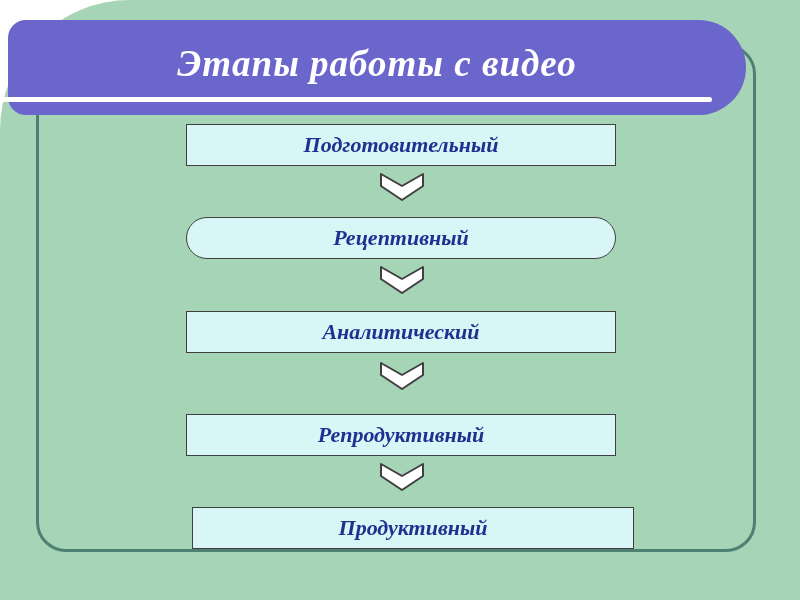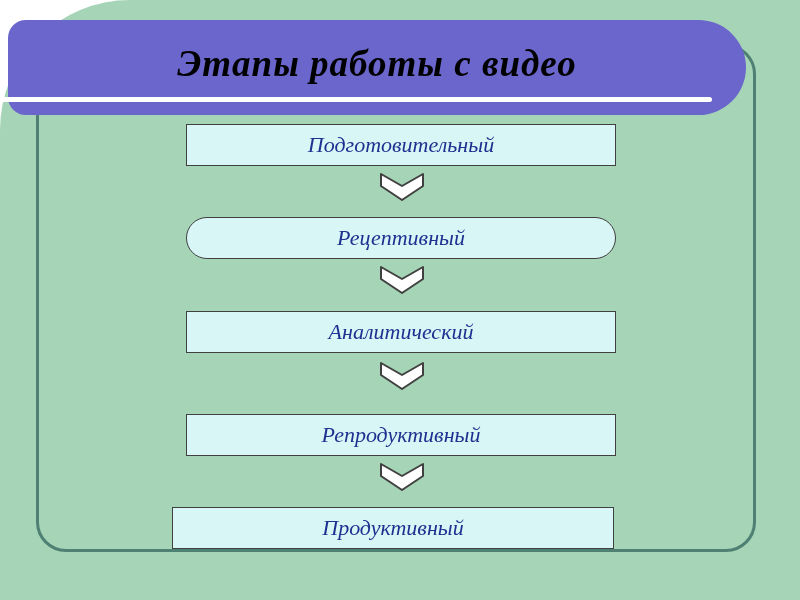--- a/index.html
+++ b/index.html
@@ -48,21 +48,21 @@
     display: flex;
     align-items: center;
     justify-content: center;
   }
   .banner h1 {
     margin: 6px;
     padding-bottom: 8px;
     font-size: 37px;
     font-weight: bold;
     font-style: italic;
-    color: #000000;
+    color: #ffffff;
     letter-spacing: 1px;
   }
   .title-underline {
     position: absolute;
     left: 0;
     top: 97px;
     width: 712px;
     height: 5px;
     background: #ffffff;
     border-radius: 3px;
@@ -75,26 +75,26 @@
     height: 42px;
     background: #d9f6f6;
     border: 1.5px solid #404040;
     box-sizing: border-box;
     z-index: 5;
     display: flex;
     align-items: center;
     justify-content: center;
   }
   .step-box.wide {
-    left: 172px;
+    left: 192px;
     width: 442px;
   }
   .step-label {
     font-size: 22px;
-    font-weight: normal;
+    font-weight: bold;
     font-style: italic;
     color: #1e3190;
   }
   .arrow {
     position: absolute;
     left: 378px;
     width: 48px;
     height: 32px;
     z-index: 5;
   }

